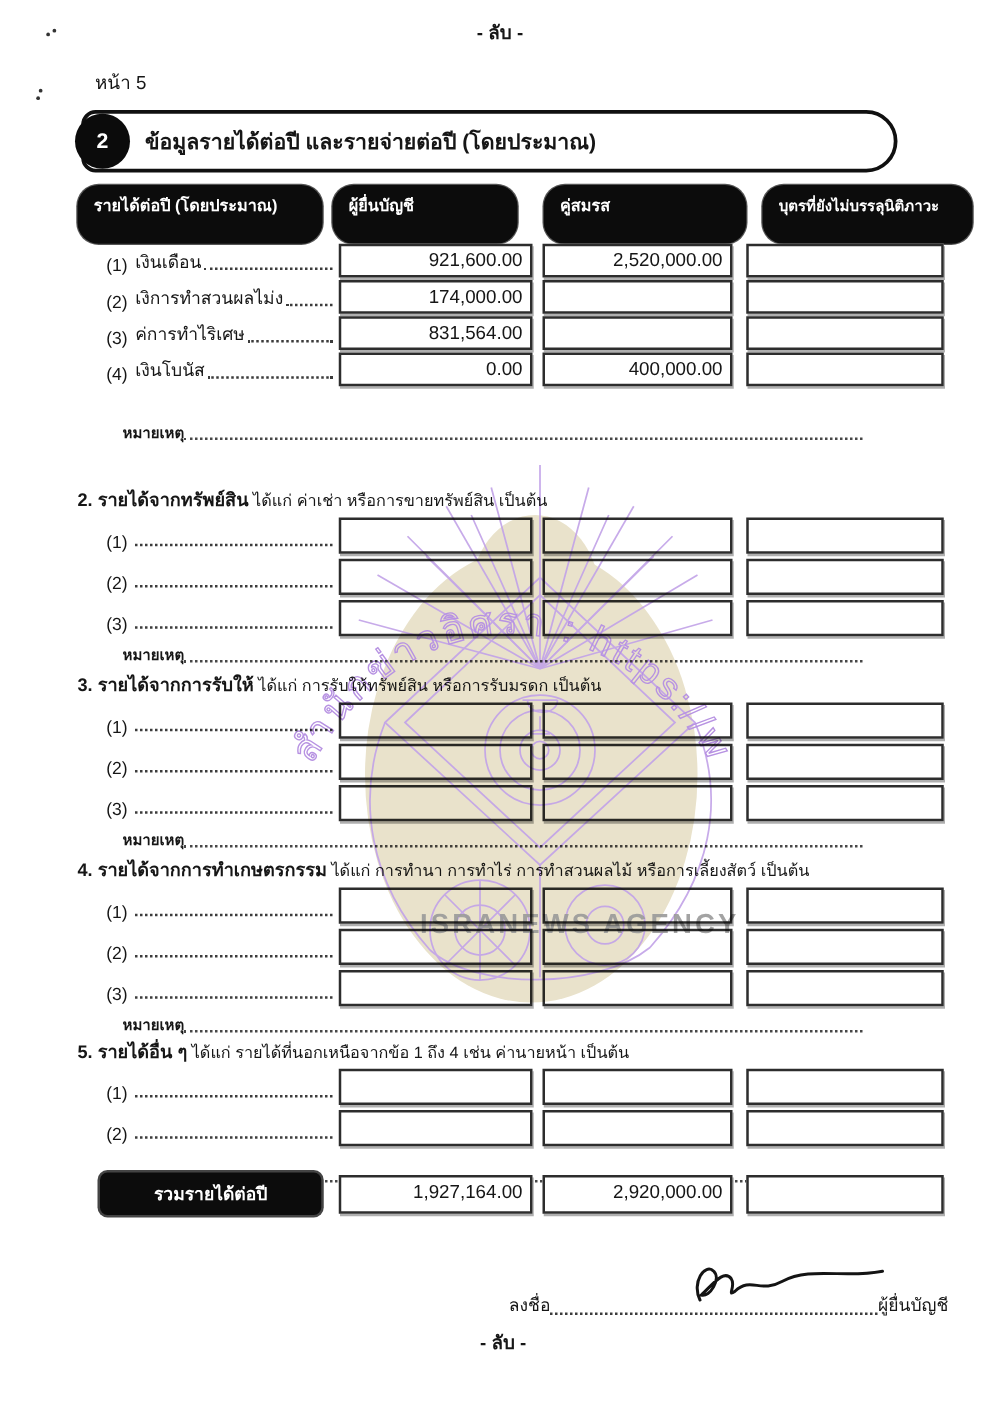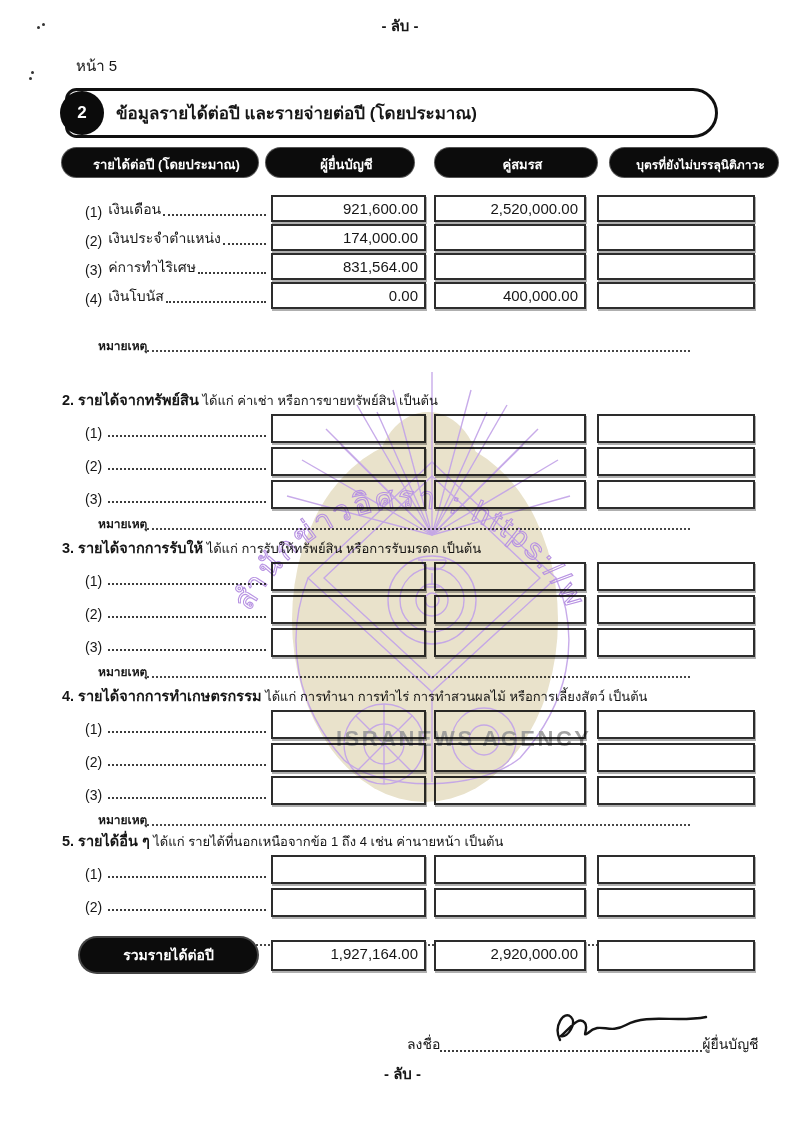--- a/index.html
+++ b/index.html
@@ -12,23 +12,23 @@
   .page-num{top:54px;left:76px;font-size:15px;}
 
   .header-bar{top:88px;left:65px;width:647px;height:44px;border:3px solid #101010;
               border-radius:12px 26px 26px 12px;}
   .header-title{position:absolute;left:48px;top:0;height:44px;line-height:46px;
                 font-weight:bold;font-size:17px;white-space:nowrap;}
   .sec-circle{top:91px;left:60px;width:44px;height:44px;border-radius:50%;background:#0b0b0b;
               color:#fff;font-weight:bold;font-size:17px;display:flex;align-items:center;justify-content:center;}
 
   .badges{top:148px;left:62px;display:flex;}
-  .badge{background:#0c0c0c;color:#fff;height:29px;line-height:34px;border-radius:17px;
+  .badge{background:#0c0c0c;color:#fff;height:47px;line-height:34px;border-radius:17px;
          font-size:13px;font-weight:bold;padding-left:13px;box-sizing:border-box;white-space:nowrap;
-         box-shadow:0 0 0 1px #555;text-align:center;}
+         box-shadow:0 0 0 1px #555;}
   .b1{width:196px;}
   .b2{width:148px;margin-left:8px;}
   .b3{width:162px;margin-left:21px;}
   .b4{width:168px;margin-left:13px;font-size:12px;}
 
   .section{left:0;width:800px;}
   .sec-head{margin-left:62px;font-size:13px;white-space:nowrap;}
   .sec-head b{font-size:14.5px;}
   .rows{margin-top:3px;}
   .frow{display:flex;margin-left:85px;align-items:stretch;}
@@ -46,21 +46,21 @@
   .c1{width:155px;padding-left:19px;}
   .c2{width:152px;margin-left:8px;}
   .c3{width:158px;margin-left:11px;}
 
   .note-row{display:flex;align-items:flex-end;margin-left:98px;width:592px;height:20px;}
   .note-label{font-size:12px;font-weight:bold;white-space:nowrap;}
   .note-dots{flex:1;border-bottom:2px dotted #474747;margin-bottom:3px;}
 
   .total-row{top:938px;left:80px;display:flex;align-items:center;}
   .total-badge{width:177px;height:34px;line-height:35px;text-align:center;background:#0c0c0c;color:#fff;
-               font-weight:bold;font-size:14px;border-radius:17px;box-shadow:0 0 0 2px #444;}
+               font-weight:bold;font-size:14px;border-radius:6px;box-shadow:0 0 0 2px #444;}
   .total-row .fbox{height:31px;}
   .total-row .c1{margin-left:14px;}
 
   .sig-row{top:1033px;left:384px;display:flex;align-items:flex-end;width:400px;margin-left:23px;}
   .sig-label,.sig-role{font-size:14px;white-space:nowrap;}
   .sig-dots{width:262px;border-bottom:2px dotted #3c3c3c;margin-bottom:3px;}
   .sig-scribble{top:1004px;left:548px;pointer-events:none;}
   .class-bottom{top:1062px;left:384px;font-size:15px;font-weight:bold;}
 
   .wm{top:0;left:0;width:800px;height:1132px;pointer-events:none;}
@@ -99,21 +99,21 @@
             <span class="fname">เงินเดือน</span>
             <span class="leader"></span>
           </div>
         <div class="fbox c1">921,600.00</div>
         <div class="fbox c2">2,520,000.00</div>
         <div class="fbox c3"></div>
       </div>
       <div class="frow">
         <div class="flabel">
             <span class="fno">(2)</span>
-            <span class="fname">เงินประจำตำแหน่ง</span>
+            <span class="fname">เงิการทำสวนผลไม่ง</span>
             <span class="leader"></span>
           </div>
         <div class="fbox c1">174,000.00</div>
         <div class="fbox c2"></div>
         <div class="fbox c3"></div>
       </div>
       <div class="frow">
         <div class="flabel">
             <span class="fno">(3)</span>
             <span class="fname">ค่การทำไริเศษ</span>

